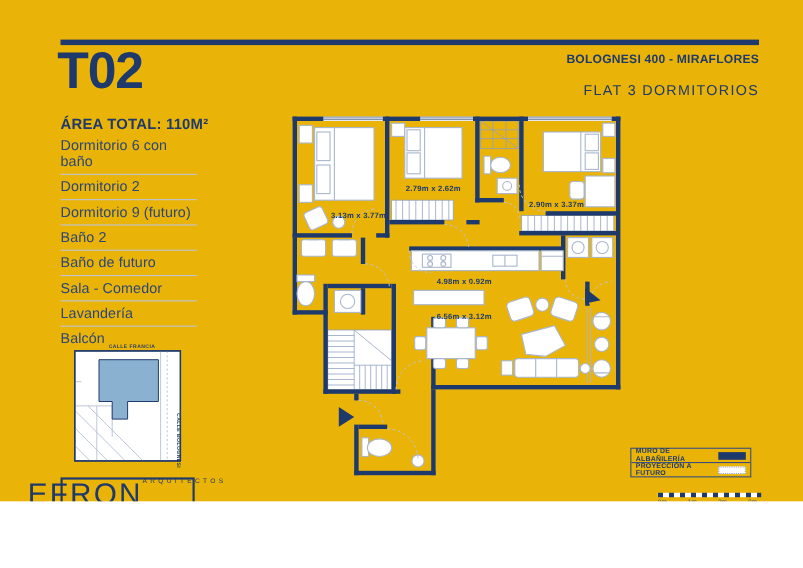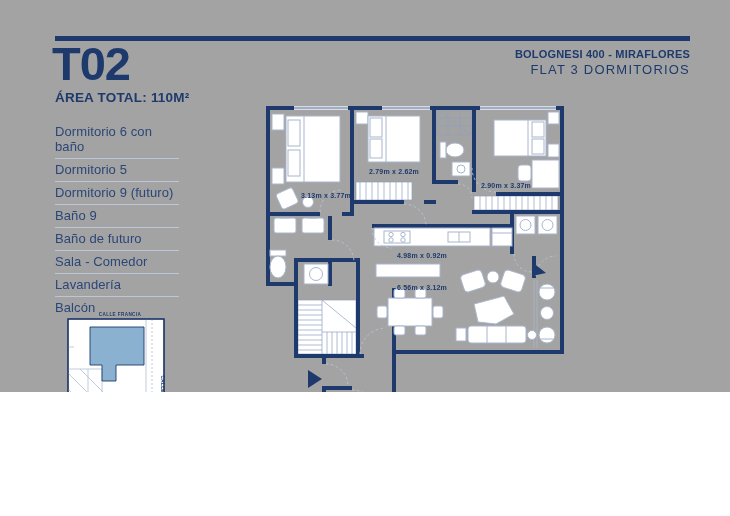--- a/index.html
+++ b/index.html
@@ -1,24 +1,24 @@
 <!DOCTYPE html>
 <html><head>
 <meta charset="utf-8">
 <style>
   html,body{margin:0;padding:0;background:#fff;}
-  #canvas{position:relative;width:730px;height:392px;background:#a3a3a3;overflow:hidden;
+  #canvas{position:relative;width:730px;height:456px;background:#eab308;overflow:hidden;
           font-family:"Liberation Sans",sans-serif;color:#1e3a6c;}
   .abs{position:absolute;}
   #topbar{left:55px;top:36px;width:635px;height:5px;background:#1e3a6c;}
   #unit{left:52px;top:40px;font-size:47px;font-weight:800;letter-spacing:-1px;line-height:1;}
-  #area{left:55px;top:90px;font-size:13.5px;font-weight:800;letter-spacing:.2px;}
+  #area{left:55px;top:105px;font-size:13.5px;font-weight:800;letter-spacing:.2px;}
   #hdr-right{right:40px;top:48px;text-align:right;}
   #hdr-right .l1{font-size:11px;font-weight:800;letter-spacing:.2px;}
-  #hdr-right .l2{font-size:13px;font-weight:400;letter-spacing:1.2px;margin-top:2px;}
+  #hdr-right .l2{font-size:13px;font-weight:400;letter-spacing:1.2px;margin-top:14px;}
   #roomlist{left:55px;top:121px;width:124px;}
   #roomlist .item{font-size:13px;font-weight:400;color:#2b4678;padding:3px 0 4px 0;
                   border-bottom:1px solid #bcc6d8;letter-spacing:.1px;}
   #roomlist .item:last-child{border-bottom:none;}
   #sitemap{left:60px;top:312px;width:120px;}
   #street-top{text-align:center;font-size:4.6px;font-weight:800;letter-spacing:.4px;margin-left:8px;width:104px;}
   #street-right{position:absolute;right:-32px;top:56px;font-size:4.6px;font-weight:800;letter-spacing:.4px;
                 transform:rotate(90deg);transform-origin:left center;white-space:nowrap;}
   #logo{left:55px;top:434px;width:118px;height:44px;border:2.5px solid #1e3a6c;
         display:flex;justify-content:center;}
@@ -48,23 +48,23 @@
   <div id="unit" class="abs">T02</div>
   <div id="area" class="abs">ÁREA TOTAL: 110M²</div>
 
   <div id="hdr-right" class="abs">
     <div class="l1">BOLOGNESI 400 - MIRAFLORES</div>
     <div class="l2">FLAT 3 DORMITORIOS</div>
   </div>
 
   <div id="roomlist" class="abs">
     <div class="item">Dormitorio 6 con baño</div>
-    <div class="item">Dormitorio 5</div>
+    <div class="item">Dormitorio 2</div>
     <div class="item">Dormitorio 9 (futuro)</div>
-    <div class="item">Baño 9</div>
+    <div class="item">Baño 2</div>
     <div class="item">Baño de futuro</div>
     <div class="item">Sala - Comedor</div>
     <div class="item">Lavandería</div>
     <div class="item">Balcón</div>
   </div>
 
   <div id="sitemap" class="abs">
     <div id="street-top">CALLE FRANCIA</div>
     <div style="position:relative;">
       <svg width="112" height="106" viewBox="0 0 112 106">

